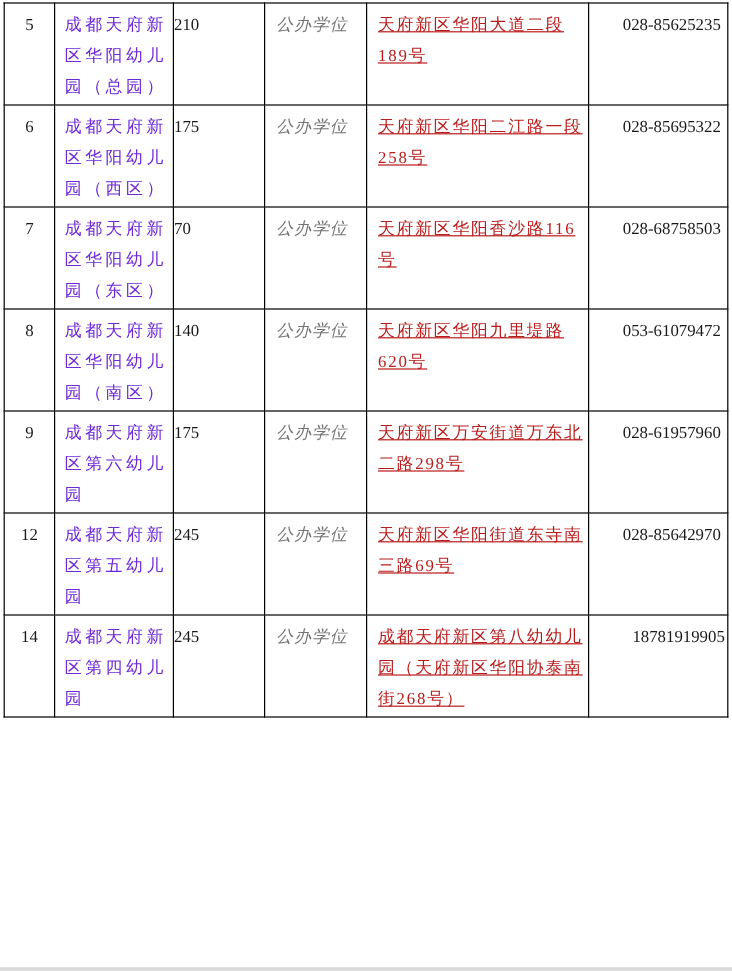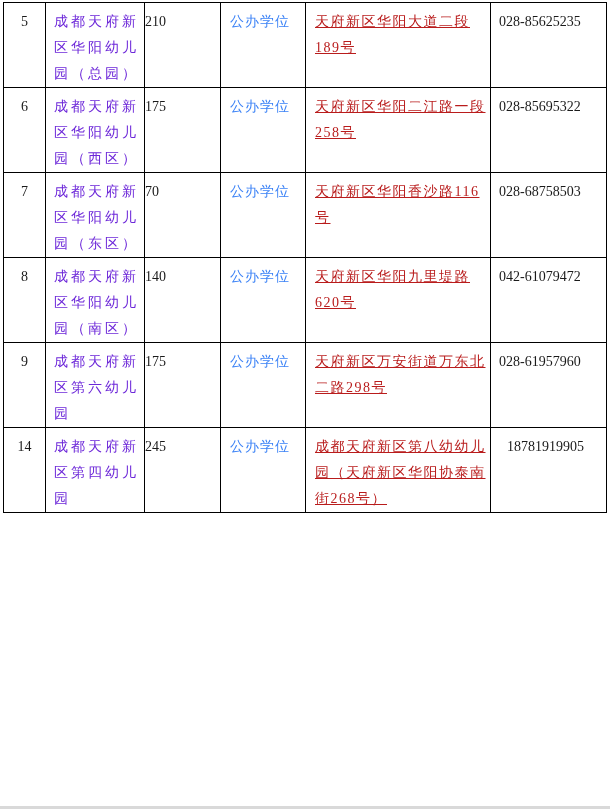--- a/index.html
+++ b/index.html
@@ -41,23 +41,23 @@
       color: #1a1a1a;
     }
     .c-no { width: 41px; text-align: center; }
     .c-name { width: 98px; }
     .c-cap { width: 75px; }
     .c-type { width: 84px; }
     .c-addr { width: 184px; }
     .c-tel { width: 115px; }
     .cell-inner { padding-top: 6px; line-height: 26px; }
     .c-name .cell-inner { padding-left: 8px; padding-right: 4px; letter-spacing: 3px; color: #6d28d9; }
-    .c-type .cell-inner { padding-left: 9px; letter-spacing: 1px; color: #3b82f6; }
+    .c-type .cell-inner { padding-left: 9px; letter-spacing: 1px; color: #737373; font-style: italic; }
     .c-addr .cell-inner { padding-left: 9px; padding-right: 4px; letter-spacing: 1.5px; color: #b91c1c; text-decoration: underline; }
-    .c-tel .cell-inner { padding-left: 8px; color: #1a1a1a; }
+    .c-tel .cell-inner { padding-left: 8px; color: #1a1a1a; margin-left: 20px; }
     .c-tel .cell-inner.indent { padding-left: 16px; }
     .c-tel .cell-inner.low { padding-top: 33px; }
     .c-no .cell-inner, .c-cap .cell-inner { color: #1a1a1a; }
   </style>
 </head>
 <body>
 
 <table class="kg">
   <tbody>
     <tr>
@@ -130,41 +130,61 @@
       <td class="c-cap">
           <div class="cell-inner">140</div>
         </td>
       <td class="c-type">
           <div class="cell-inner">公办学位</div>
         </td>
       <td class="c-addr">
           <div class="cell-inner">天府新区华阳九里堤路620号</div>
         </td>
       <td class="c-tel">
-          <div class="cell-inner">042-61079472</div>
+          <div class="cell-inner">053-61079472</div>
         </td>
     </tr>
     <tr>
       <td class="c-no">
           <div class="cell-inner">9</div>
         </td>
       <td class="c-name">
           <div class="cell-inner">成都天府新区第六幼儿园</div>
         </td>
       <td class="c-cap">
           <div class="cell-inner">175</div>
         </td>
       <td class="c-type">
           <div class="cell-inner">公办学位</div>
         </td>
       <td class="c-addr">
           <div class="cell-inner">天府新区万安街道万东北二路298号</div>
         </td>
       <td class="c-tel">
           <div class="cell-inner">028-61957960</div>
+        </td>
+    </tr>
+    <tr>
+      <td class="c-no">
+          <div class="cell-inner">12</div>
+        </td>
+      <td class="c-name">
+          <div class="cell-inner">成都天府新区第五幼儿园</div>
+        </td>
+      <td class="c-cap">
+          <div class="cell-inner">245</div>
+        </td>
+      <td class="c-type">
+          <div class="cell-inner">公办学位</div>
+        </td>
+      <td class="c-addr">
+          <div class="cell-inner">天府新区华阳街道东寺南三路69号</div>
+        </td>
+      <td class="c-tel">
+          <div class="cell-inner">028-85642970</div>
         </td>
     </tr>
     <tr>
       <td class="c-no">
           <div class="cell-inner">14</div>
         </td>
       <td class="c-name">
           <div class="cell-inner">成都天府新区第四幼儿园</div>
         </td>
       <td class="c-cap">

